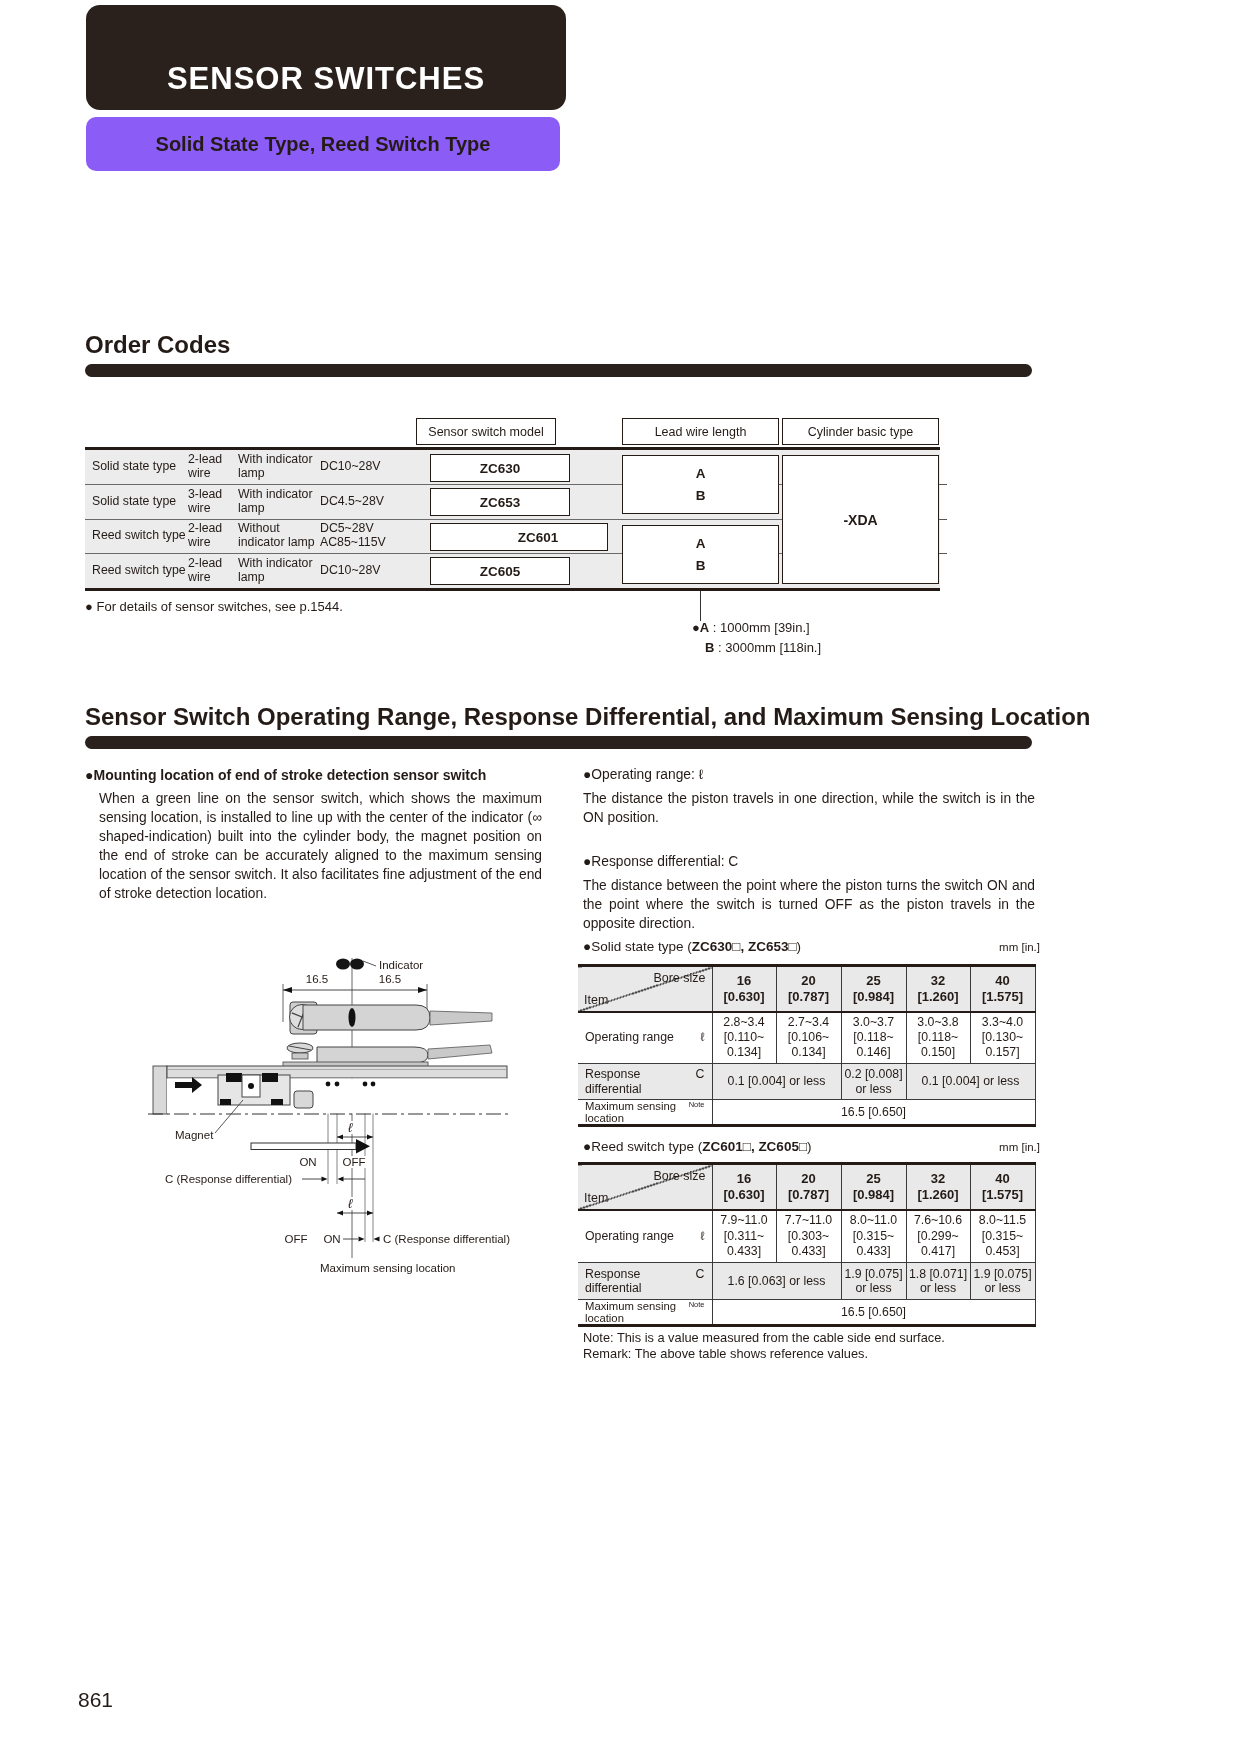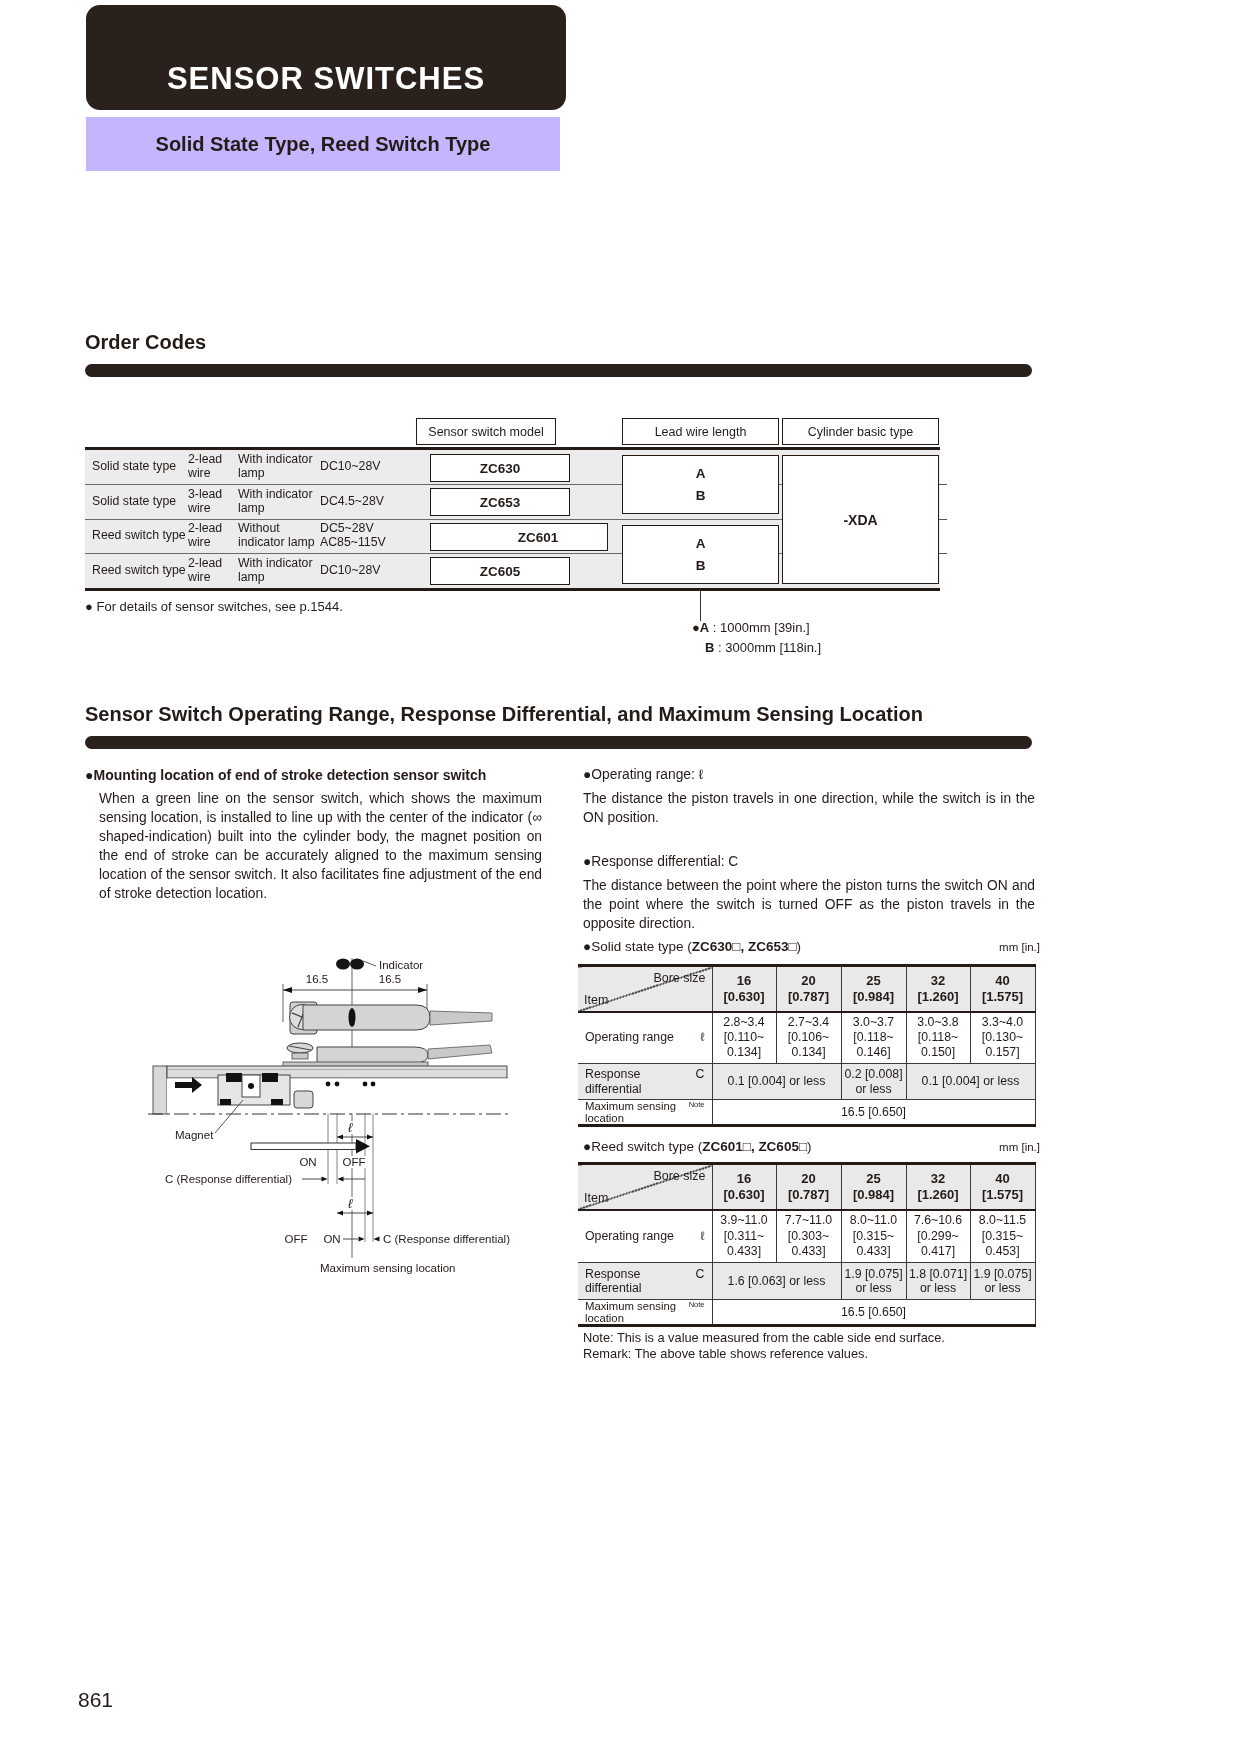--- a/index.html
+++ b/index.html
@@ -5,25 +5,25 @@
   html,body{margin:0;padding:0;background:#fff;}
   #page{
     position:relative;width:1240px;height:1754px;background:#ffffff;
     font-family:"Liberation Sans","DejaVu Sans",sans-serif;color:#241b17;overflow:hidden;
   }
   .abs{position:absolute;}
   
   .hdr-black{left:86px;top:5px;width:480px;height:105px;background:#2b211c;border-radius:14px;
     display:flex;align-items:flex-end;justify-content:center;}
   .hdr-black span{color:#fff;font-size:31px;font-weight:bold;letter-spacing:1px;padding-bottom:13px;}
-  .hdr-gray{left:86px;top:117px;width:474px;height:54px;background:#c4b5fd;border-radius:0;
+  .hdr-gray{left:86px;top:117px;width:474px;height:54px;background:#8b5cf6;border-radius:10px;
     display:flex;align-items:center;justify-content:center;}
   .hdr-gray span{font-size:20px;font-weight:bold;}
   
-  .sec-head{font-size:20px;font-weight:bold;}
+  .sec-head{font-size:24px;font-weight:bold;}
   .bar{width:947px;height:13px;background:#2b211c;border-radius:7px;}
   
   .colhead{height:25px;border:1.5px solid #241b17;background:#fff;display:flex;align-items:center;justify-content:center;font-size:12.5px;}
   .oc-thick{background:#241b17;height:3px;width:855px;}
   .oc-body{width:855px;height:138px;background:#ececec;}
   .oc-sep{width:855px;height:1px;background:#6a6a6a;}
   .oc-row{width:855px;height:34px;display:flex;align-items:center;}
   .oc-cell{white-space:pre-line;font-size:12.3px;line-height:13.8px;position:absolute;}
   .oc-box{background:#fff;border:1.8px solid #241b17;display:flex;align-items:center;justify-content:center;
     font-weight:bold;font-size:13.5px;}
@@ -275,21 +275,21 @@
       <th class="pre">40
 [1.575]</th>
     </tr>
     <tr class="op" style="height:53px;">
       <td class="lab">
             <span class="labflex">
               <span>Operating range</span>
               <span>ℓ</span>
             </span>
           </td>
-      <td class="pre">3.9~11.0
+      <td class="pre">7.9~11.0
 [0.311~
 0.433]</td>
       <td class="pre">7.7~11.0
 [0.303~
 0.433]</td>
       <td class="pre">8.0~11.0
 [0.315~
 0.433]</td>
       <td class="pre">7.6~10.6
 [0.299~

